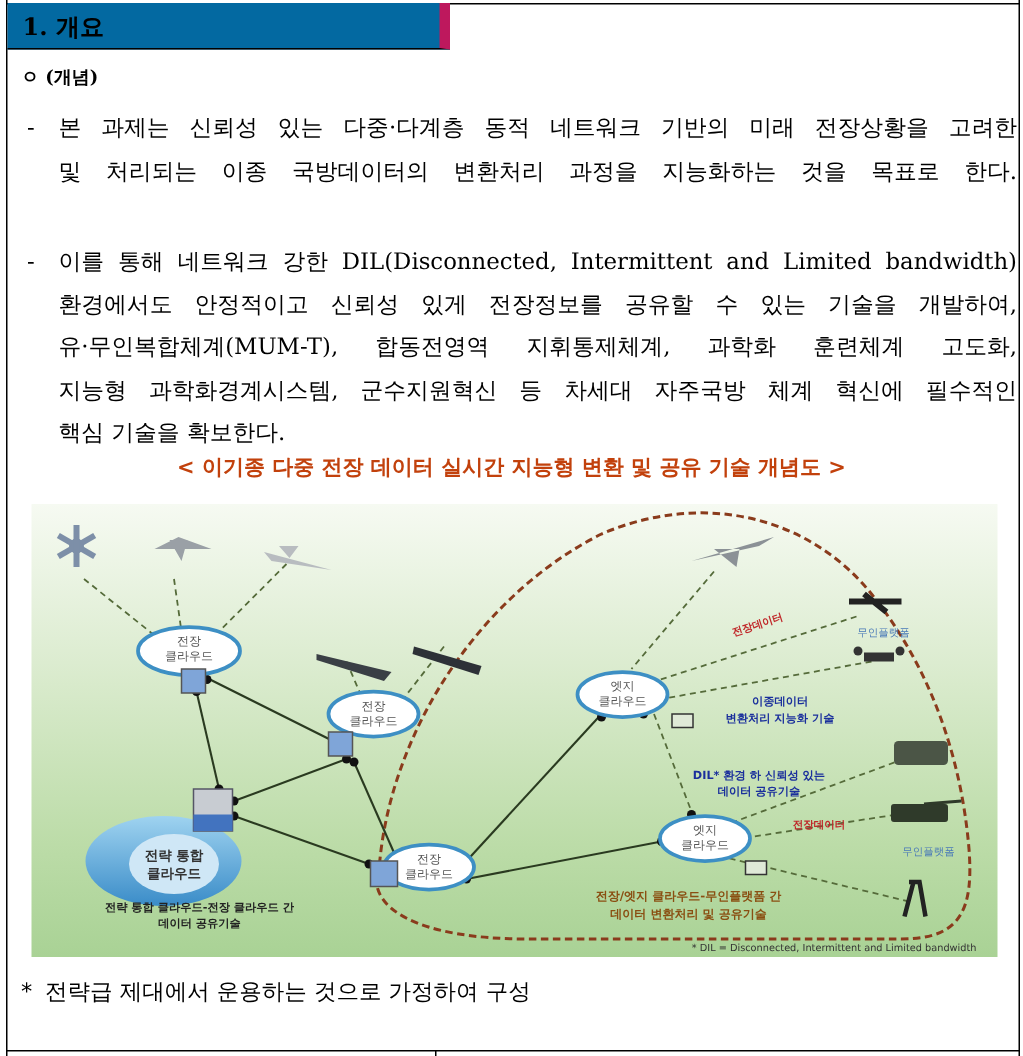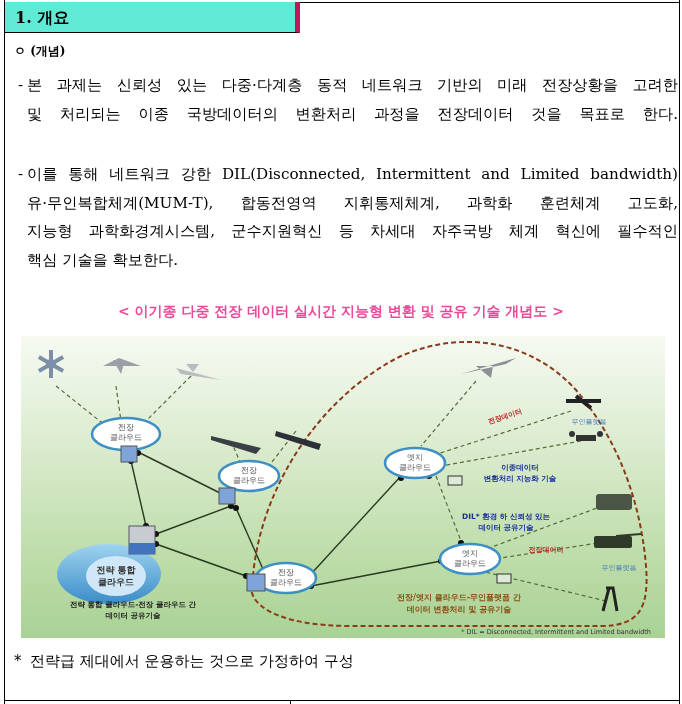--- a/index.html
+++ b/index.html
@@ -2,30 +2,30 @@
 <html><head>
 <meta charset="utf-8">
 <style>
   html, body { margin:0; padding:0; background:#ffffff; }
   body { width:682px; height:704px; position:relative; overflow:hidden;
          font-family:"DejaVu Serif","Liberation Serif",serif; color:#000; }
   .frame { position:absolute; left:4px; top:0; width:676px; height:704px;
            border-left:1px solid #000; border-right:1px solid #000; box-sizing:border-box; }
   .topline { position:absolute; left:4px; right:2px; top:2px; height:1px; background:#000; }
   .heading-box { position:absolute; left:5px; top:2px; width:295px; height:31px;
-                 background:#5eead4; border-right:5px solid #be185d; border-bottom:1px solid #000;
+                 background:#0369a1; border-right:7px solid #be185d; border-bottom:1px solid #000;
                  box-sizing:border-box; }
   .heading-text { position:absolute; left:10px; top:6px; font-size:16px; font-weight:bold; }
   .concept { position:absolute; left:14px; top:43px; font-size:12px; font-weight:bold; }
   .para { position:absolute; left:18px; width:660px; font-size:15.2px; line-height:28.5px; }
   .para .dash { position:absolute; left:0; top:0; }
-  .para .body { margin-left:9px; text-align:justify; text-align-last:justify; }
+  .para .body { margin-left:21px; text-align:justify; text-align-last:justify; }
   .para .body .last { display:block; text-align:center; text-align-last:left; }
   .caption { position:absolute; left:0; width:682px; top:303px; text-align:center;
-             font-family:"DejaVu Sans","Liberation Sans",sans-serif; font-weight:bold; font-size:14px; color:#ec4899; }
+             font-family:"DejaVu Sans","Liberation Sans",sans-serif; font-weight:bold; font-size:14px; color:#c2410c; }
   .figure { position:absolute; left:21px; top:336px; width:644px; height:302px;
             background:linear-gradient(180deg,#f6faf2 0%,#dcecd0 35%,#bcdca8 75%,#a9d295 100%);
             overflow:hidden; }
   .fig-svg { position:absolute; left:0; top:0; }
   .note { position:absolute; left:14px; top:648px; width:662px; font-size:15px; line-height:26px;
           font-family:"DejaVu Sans","Liberation Sans",sans-serif; }
   .note .star { position:absolute; left:0; top:0; }
   .note .body { margin-left:16px; }
   .bottom-line { position:absolute; left:4px; right:2px; top:700px; height:1px; background:#000; }
   .bottom-split { position:absolute; left:290px; top:700px; width:1px; height:4px; background:#000; }
@@ -40,28 +40,29 @@
 <div class="heading-box">
   <div class="heading-text">1. 개요</div>
 </div>
 
 <div class="concept">ㅇ (개념)</div>
 
 <div class="para" style="top:71px;">
   <span class="dash">-</span>
   <div class="body">
     <span style="display:block">본 과제는 신뢰성 있는 다중·다계층 동적 네트워크 기반의 미래 전장상황을 고려한</span>
-    <span style="display:block">및 처리되는 이종 국방데이터의 변환처리 과정을 전장데이터 것을 목표로 한다.</span>
+    <span style="display:block">및 처리되는 이종 국방데이터의 변환처리 과정을 지능화하는 것을 목표로 한다.</span>
   </div>
 </div>
 
 <div class="para" style="top:160px;">
   <span class="dash">-</span>
   <div class="body">
     <span style="display:block">이를 통해 네트워크 강한 DIL(Disconnected, Intermittent and Limited bandwidth)</span>
+    <span style="display:block">환경에서도 안정적이고 신뢰성 있게 전장정보를 공유할 수 있는 기술을 개발하여,</span>
     <span style="display:block">유·무인복합체계(MUM-T), 합동전영역 지휘통제체계, 과학화 훈련체계 고도화,</span>
     <span style="display:block">지능형 과학화경계시스템, 군수지원혁신 등 차세대 자주국방 체계 혁신에 필수적인</span>
     <span class="last">핵심 기술을 확보한다.</span>
   </div>
 </div>
 
 <div class="caption">&lt; 이기종 다중 전장 데이터 실시간 지능형 변환 및 공유 기술 개념도 &gt;</div>
 
 <div class="figure">
   <svg class="fig-svg" width="644" height="302" viewBox="0 0 644 302" xmlns="http://www.w3.org/2000/svg">

